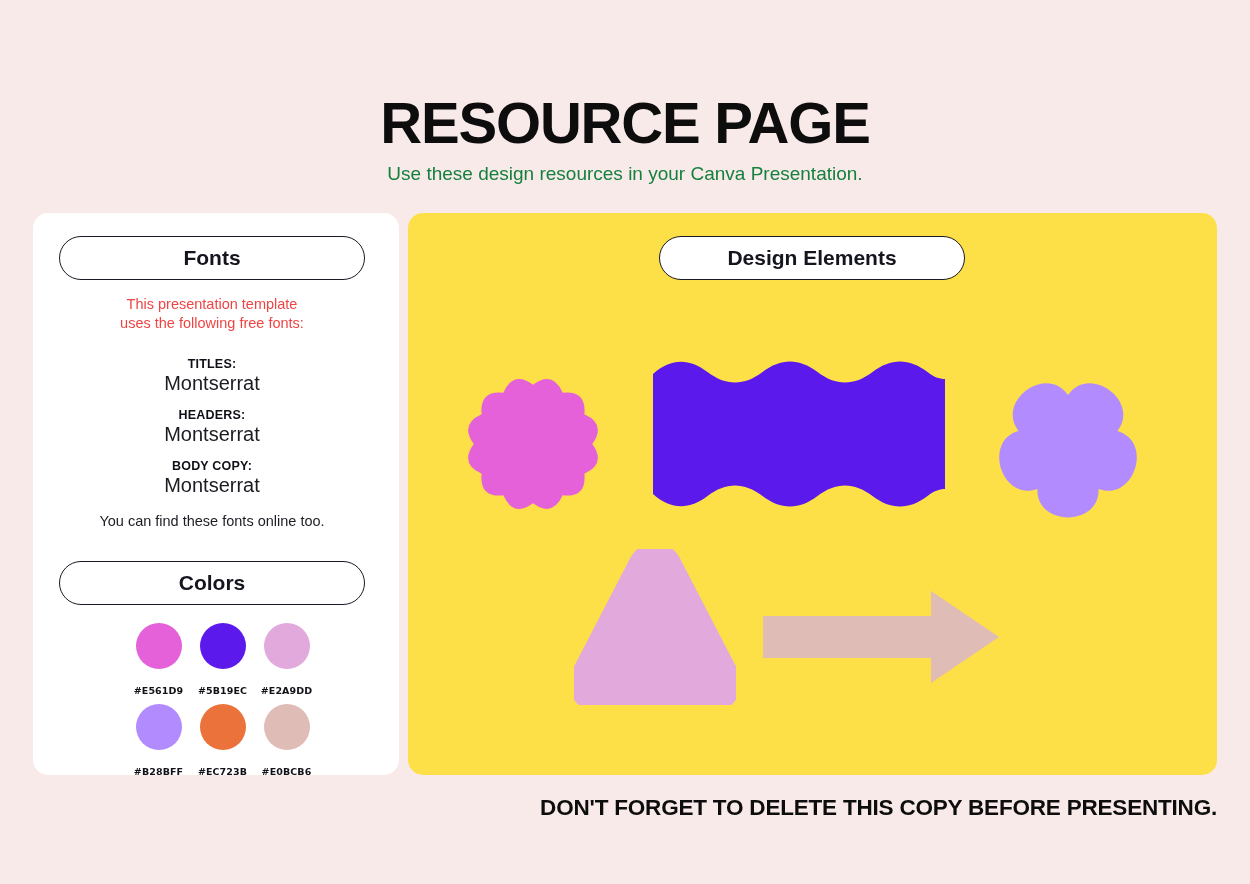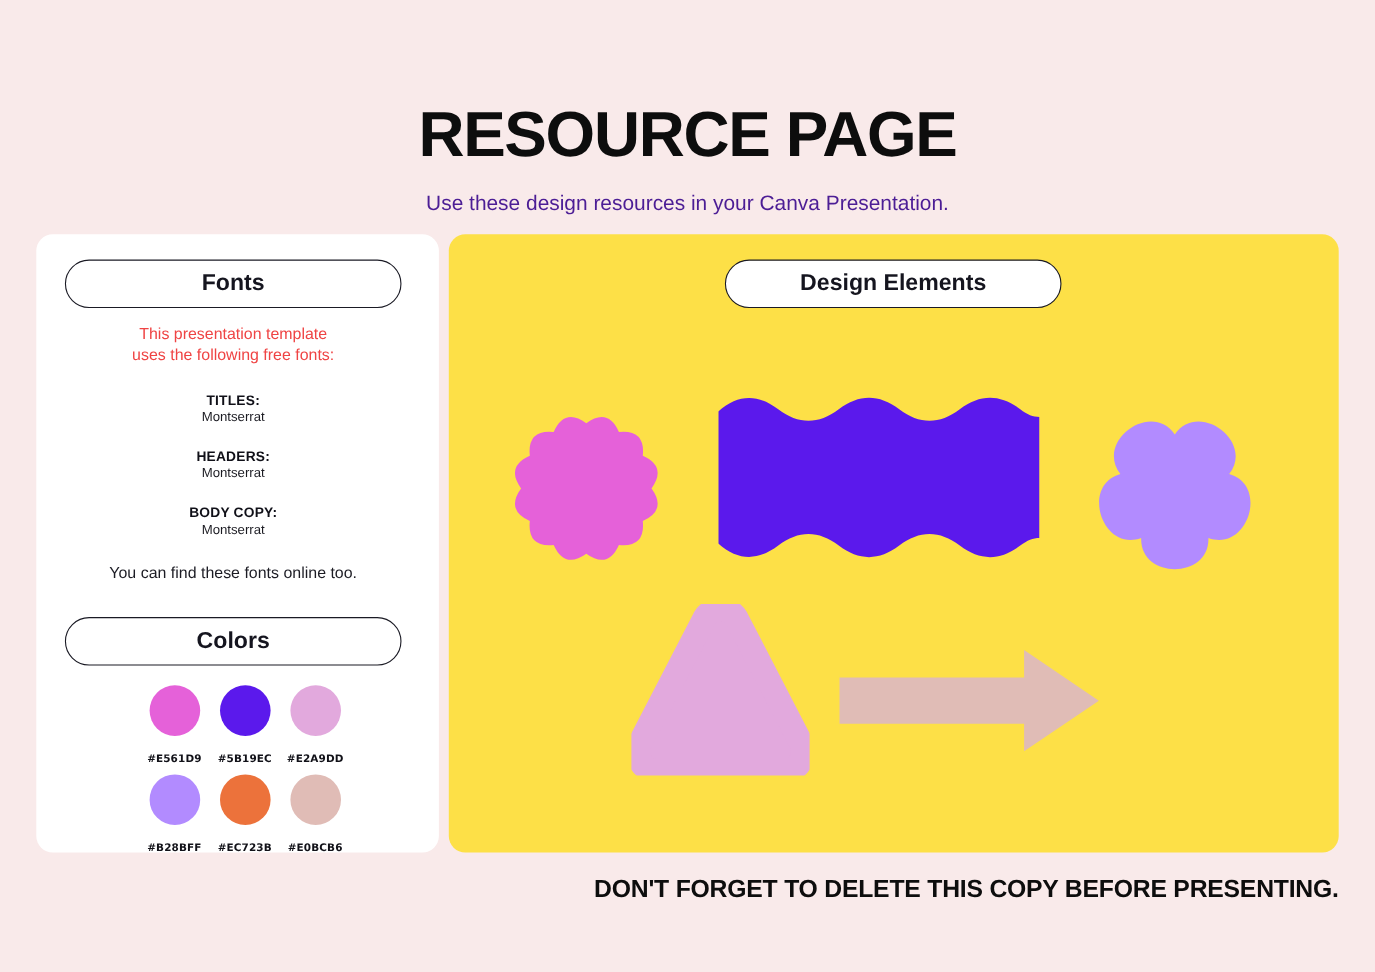--- a/index.html
+++ b/index.html
@@ -33,22 +33,21 @@
   }
 
   #page-subtitle {
     position: absolute;
     top: 163px;
     left: 0;
     width: 1250px;
     text-align: center;
     font-size: 19px;
     font-weight: 400;
-    color: #4c1d95;
-    margin-top: 12px;
+    color: #15803d;
   }
 
   
   .panel {
     position: absolute;
     background: #ffffff;
     border-radius: 15px;
   }
 
   #fonts-colors-panel {
@@ -125,21 +124,21 @@
   #font-group-body    { top: 246px; }
 
   .font-role {
     font-size: 12.5px;
     font-weight: 700;
     letter-spacing: 0.2px;
     color: #101018;
   }
 
   .font-name {
-    font-size: 12px;
+    font-size: 20px;
     font-weight: 400;
     color: #1b1b22;
     margin-top: 1px;
   }
 
   #fonts-outro {
     position: absolute;
     left: 0;
     top: 300px;
     width: 358px;

